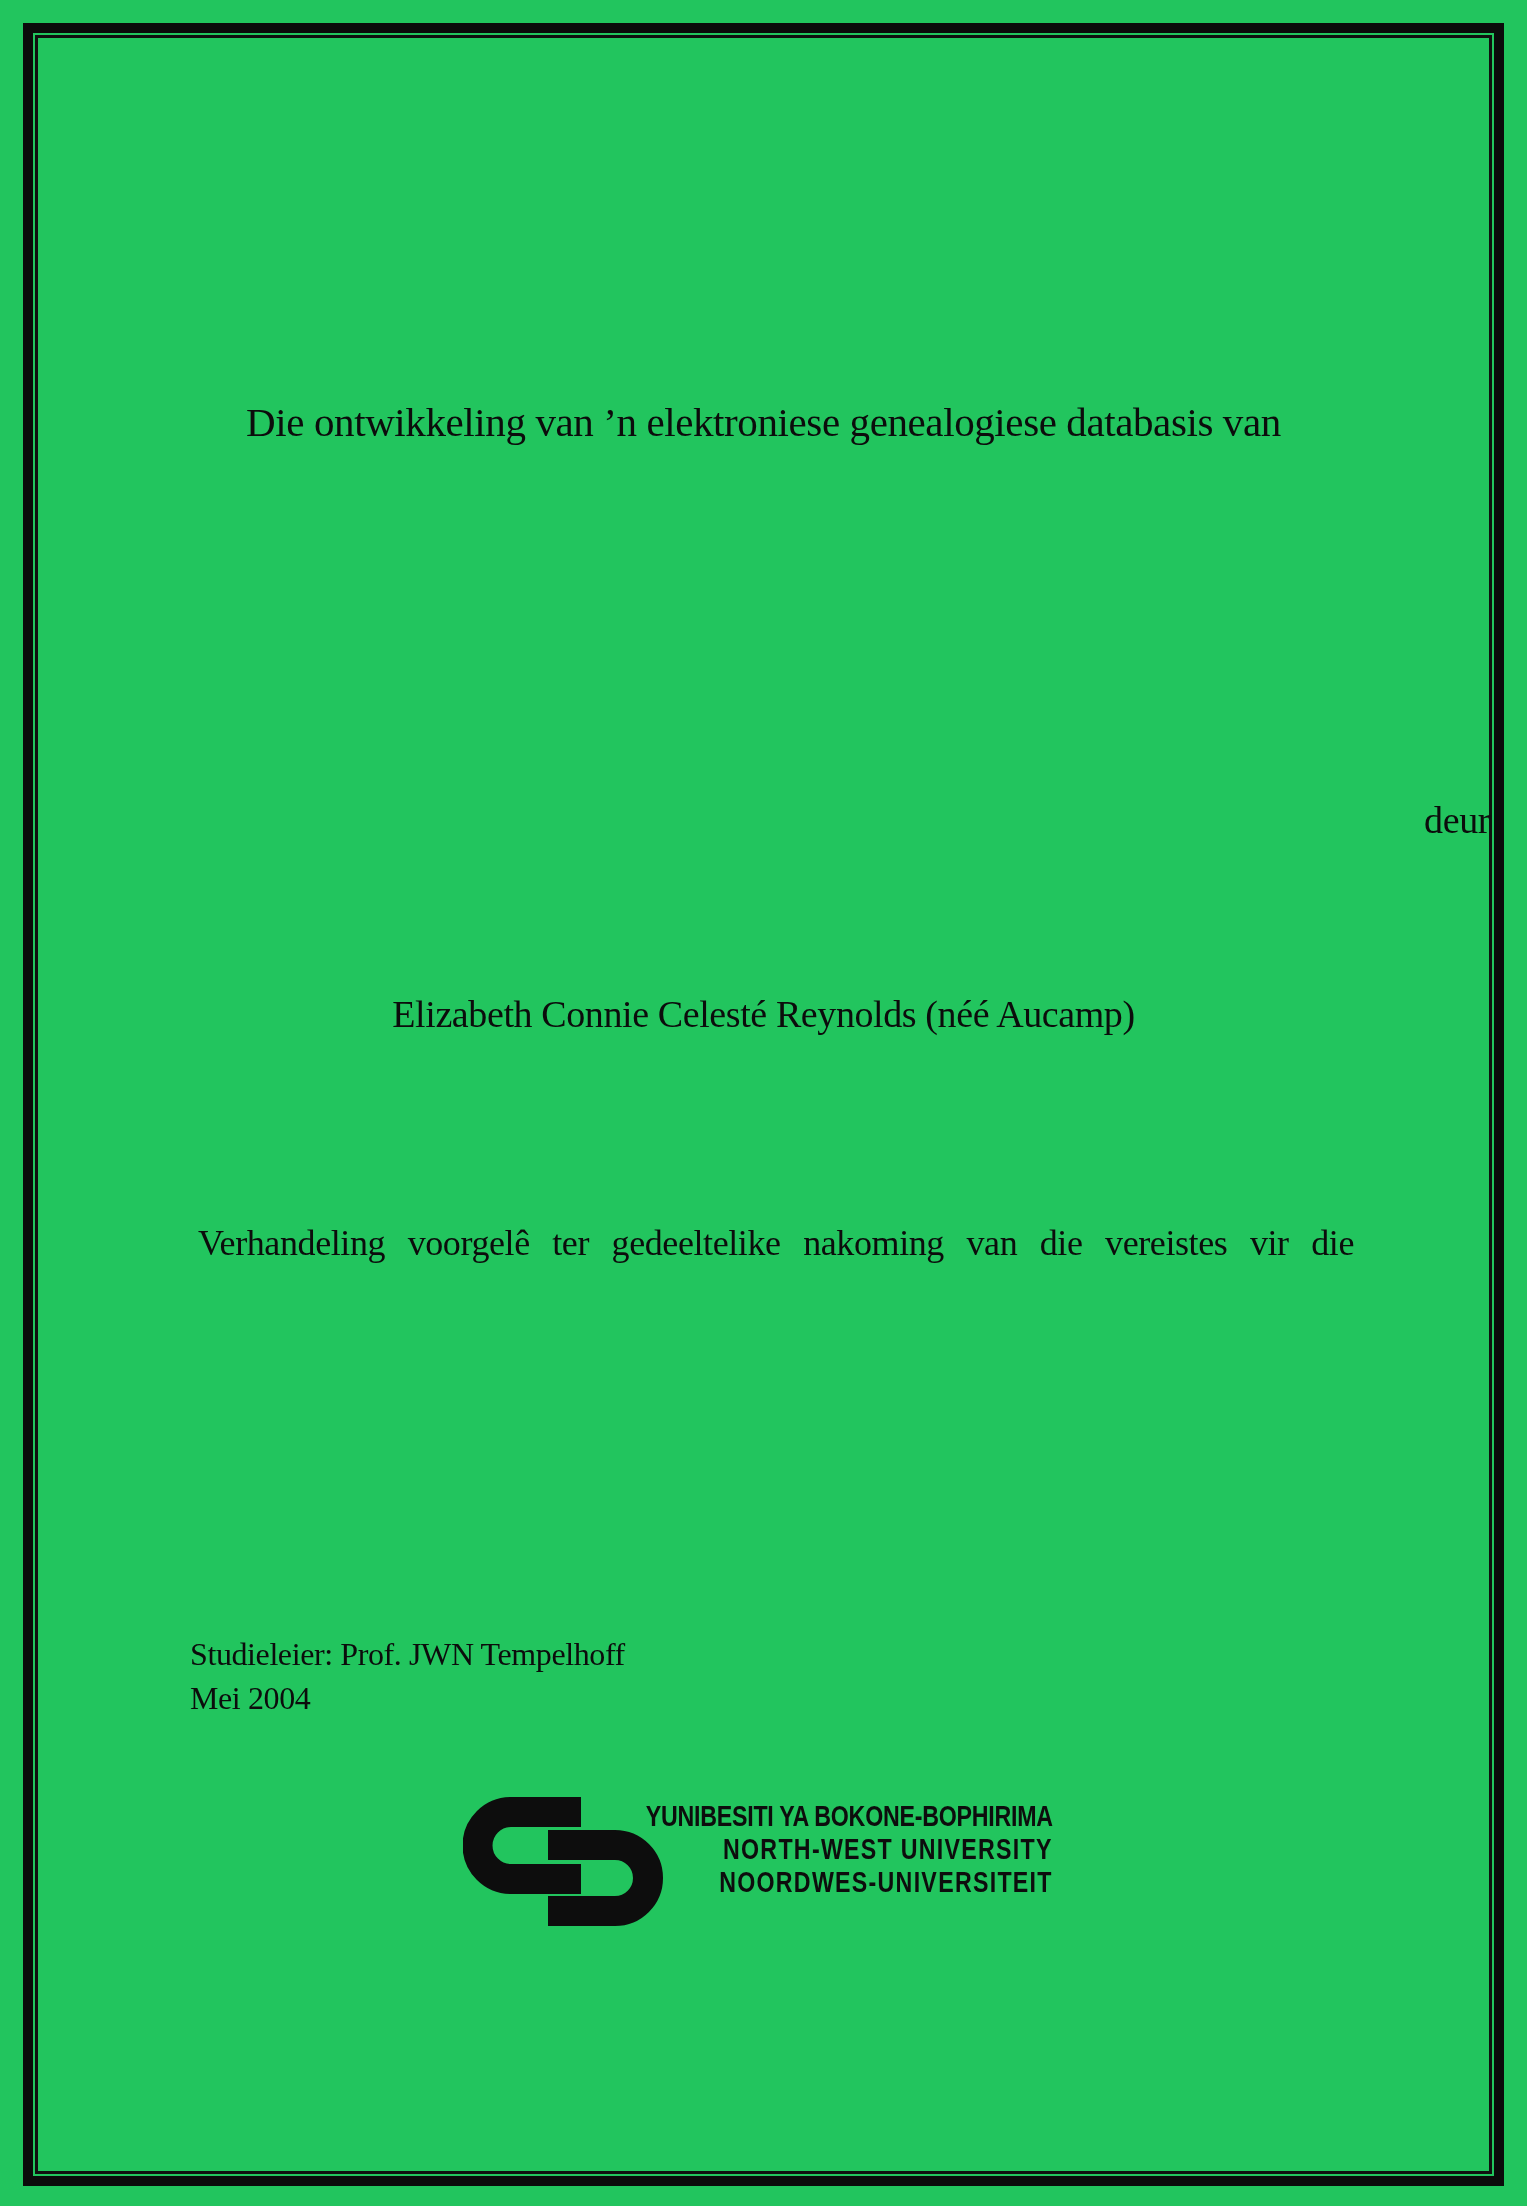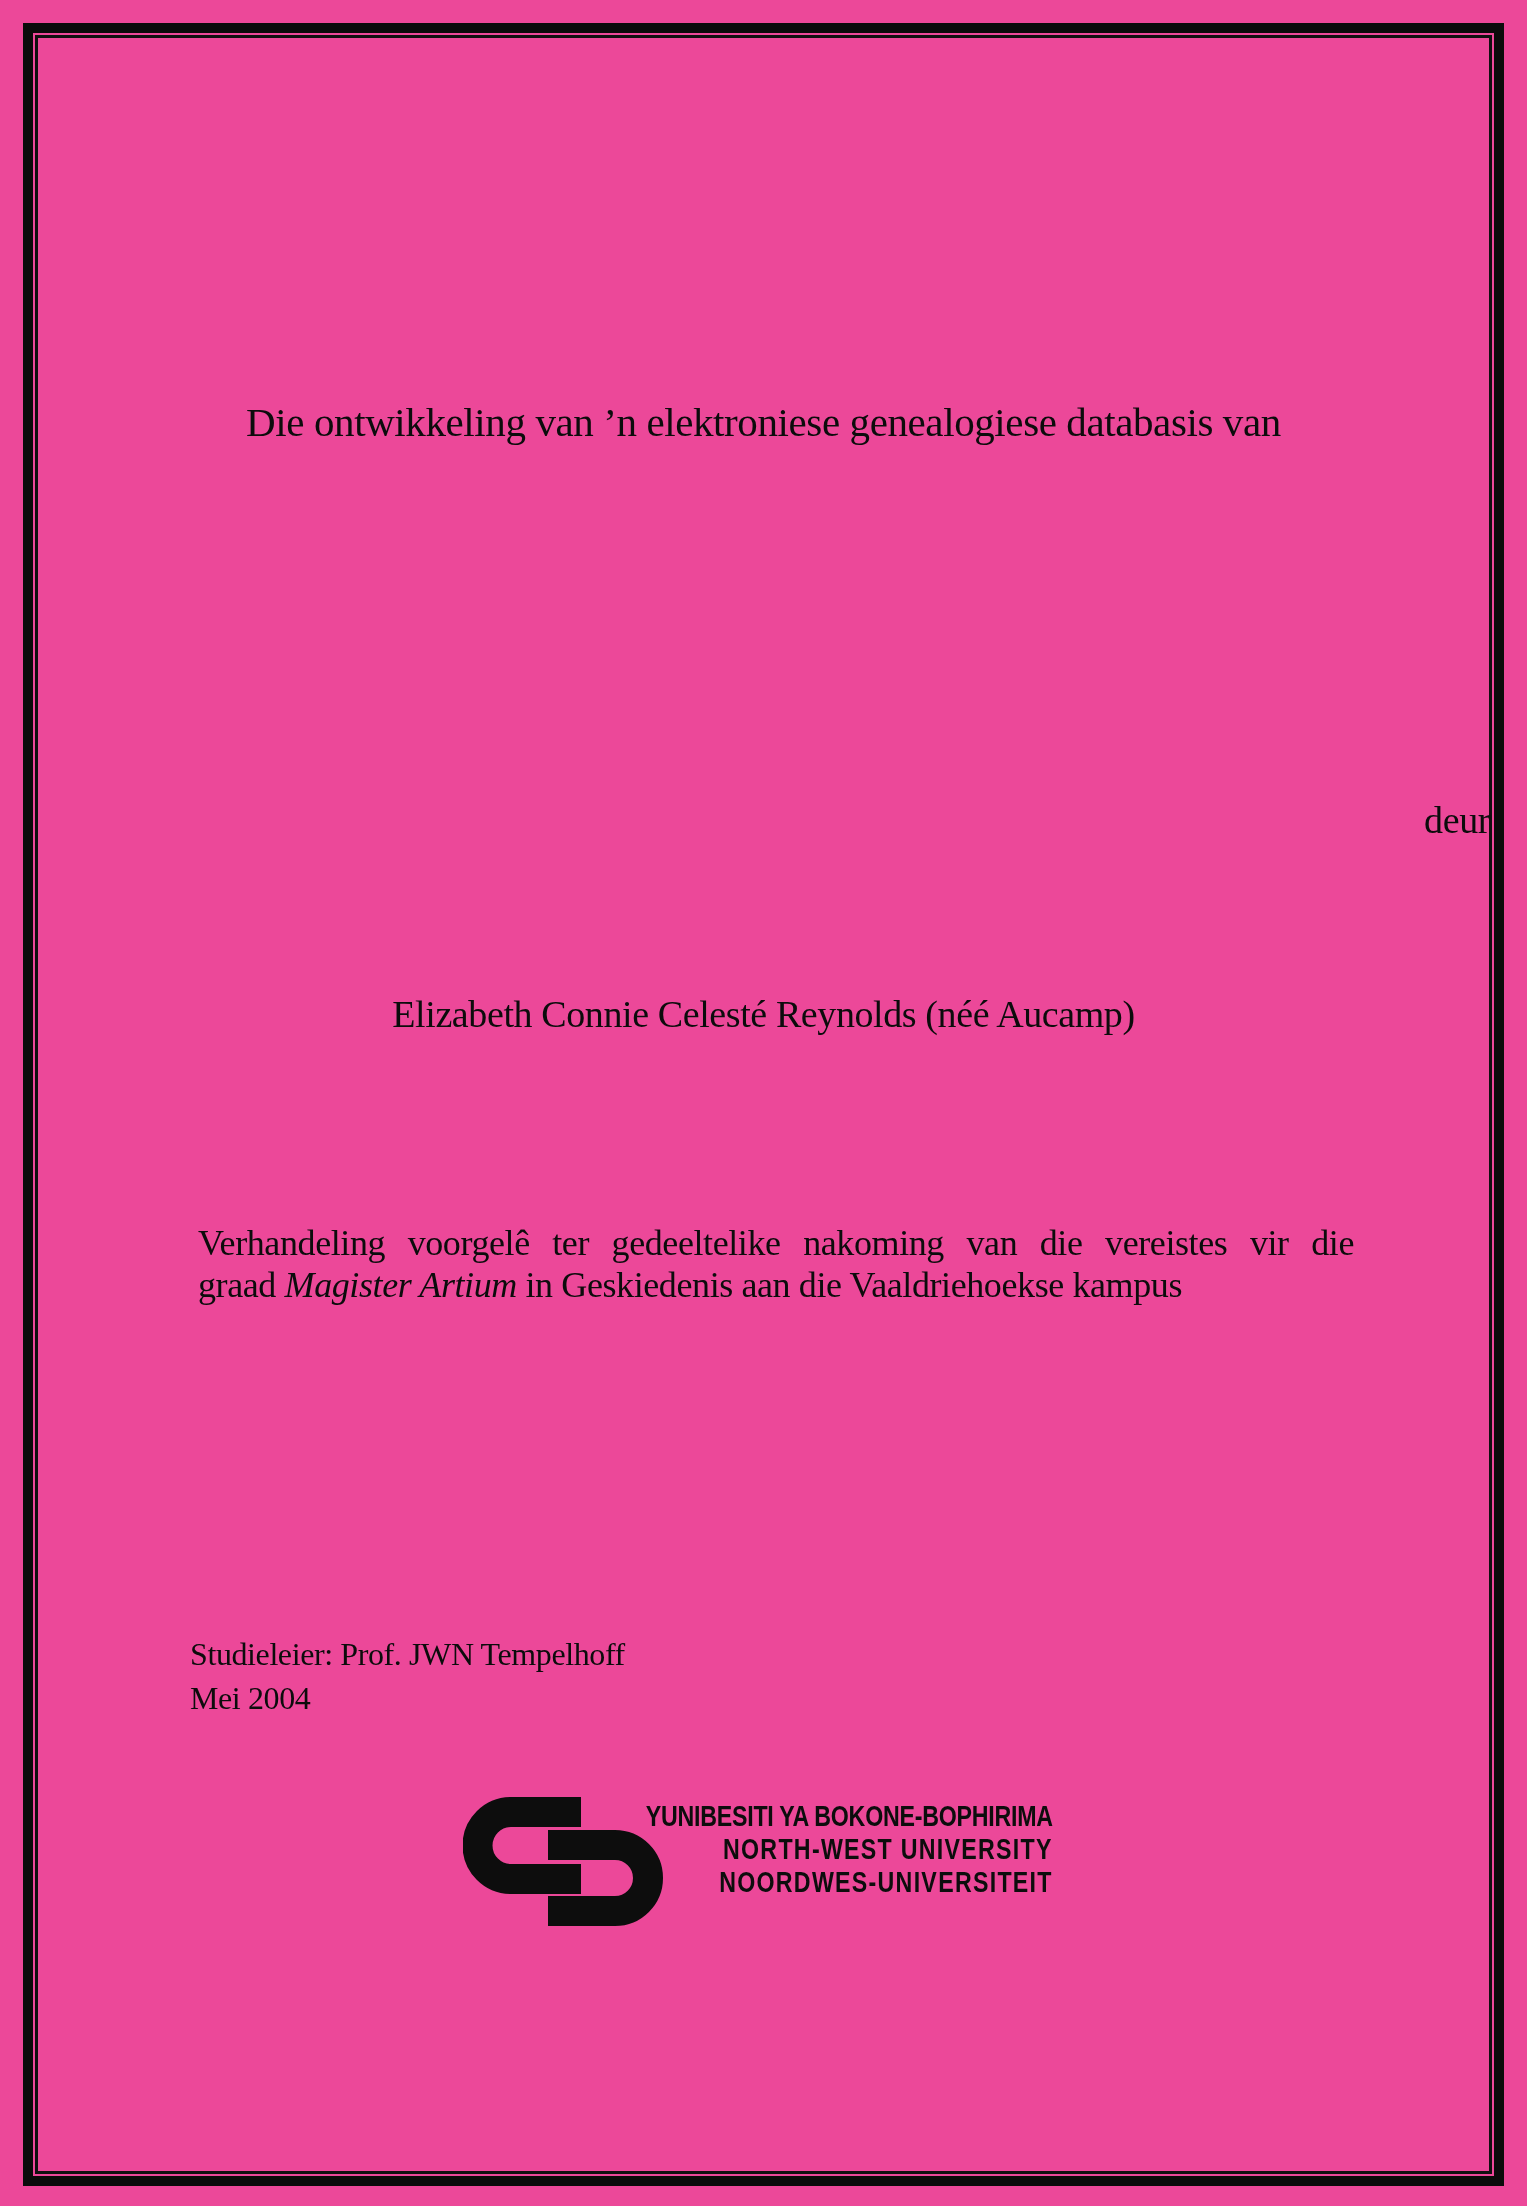--- a/index.html
+++ b/index.html
@@ -4,21 +4,21 @@
 <style>
   html, body {
     margin: 0;
     padding: 0;
     background: #ffffff;
   }
   .page {
     position: relative;
     width: 1527px;
     height: 2206px;
-    background: #ec4899;
+    background: #22c55e;
     overflow: hidden;
     color: #0c0c0c;
     font-family: "Liberation Serif", serif;
   }
   
   .frame-outer {
     position: absolute;
     left: 23px; top: 23px;
     width: 1481px; height: 2163px;
     border: 10px solid #0b0b0b;
@@ -113,21 +113,20 @@
   <div class="title serif-text">
     <div>Die ontwikkeling van ’n elektroniese genealogiese databasis van</div>
   </div>
 
   <div class="byline serif-text">deur</div>
 
   <div class="author serif-text">Elizabeth Connie Celesté Reynolds (néé Aucamp)</div>
 
   <div class="statement serif-text">
     <div class="st-line1">Verhandeling voorgelê ter gedeeltelike nakoming van die vereistes vir die</div>
-    <div class="st-line2"><span>graad </span><span class="it">Magister Artium</span><span> in Geskiedenis aan die Vaaldriehoekse kampus</span></div>
   </div>
 
   <div class="supervisor-block serif-text">
     <div>Studieleier: Prof. JWN Tempelhoff</div>
     <div>Mei 2004</div>
   </div>
 
   <svg class="logo-mark" viewBox="0 0 200 129" xmlns="http://www.w3.org/2000/svg" aria-hidden="true">
     <path d="M 118 15 H 48 A 33.5 33.5 0 0 0 48 82 H 118" fill="none" stroke="#0d0d0d" stroke-width="30"></path>
     <path d="M 85 48 H 152 A 33 33 0 0 1 152 114 H 85" fill="none" stroke="#0d0d0d" stroke-width="30"></path>

